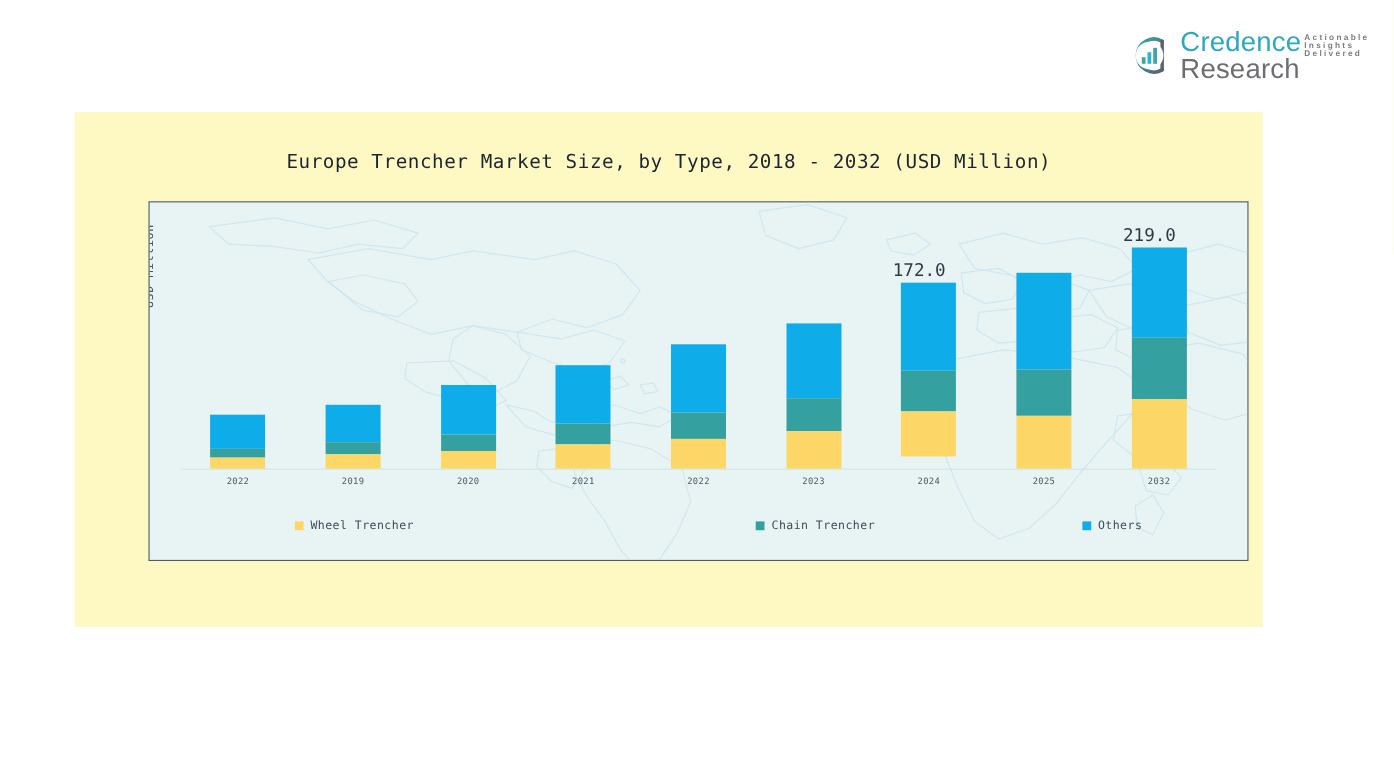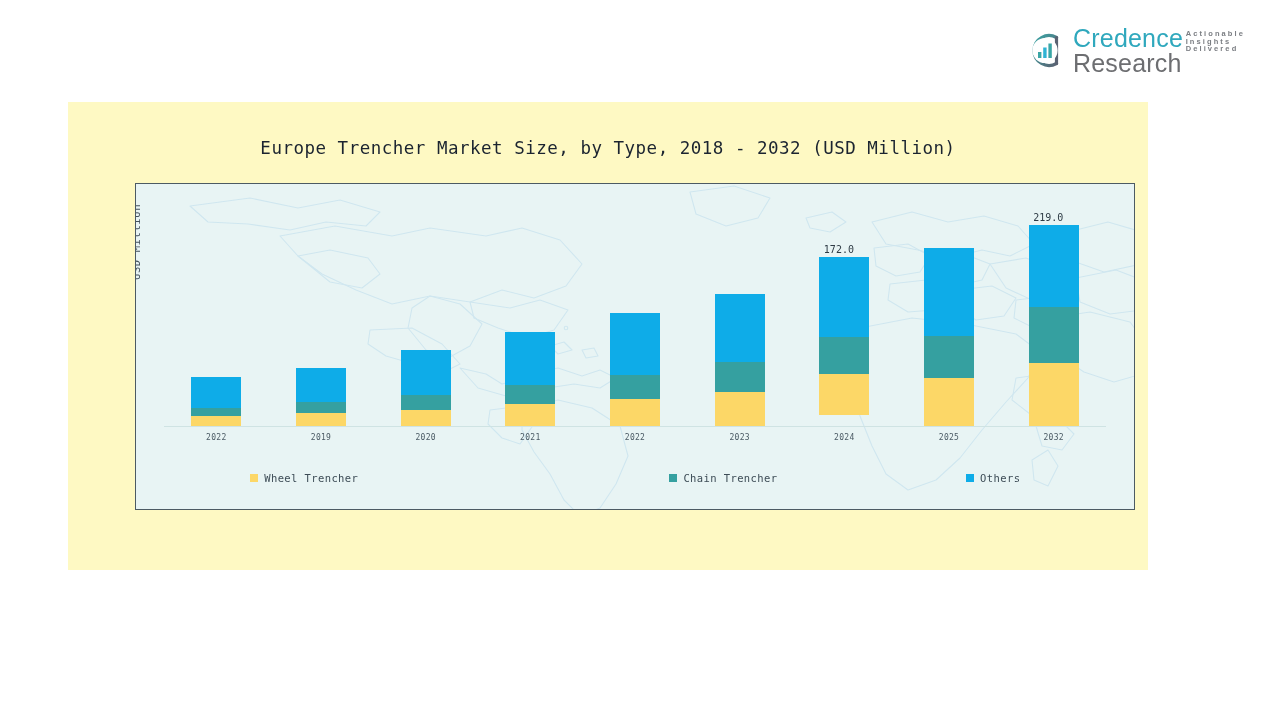--- a/index.html
+++ b/index.html
@@ -63,30 +63,30 @@
     height:1px; background:#cfe3e3;
   }
   .bar{ position:absolute; bottom:83px; width:50px;}
   .seg{ display:block; width:100%;}
   .seg.others{ background:#0eace8;}
   .seg.chain { background:#35a0a0;}
   .seg.wheel { background:#fcd767;}
   .bar-label{
     position:absolute; bottom:100%; left:50%;
     transform:translate(-68%,-2px);
-    font-size:10px; color:#2d3a44; white-space:nowrap;
+    font-size:16px; color:#2d3a44; white-space:nowrap;
   }
   .xtick{
     position:absolute; top:249px; width:80px;
     text-align:center; font-size:8px; color:#4a5a64; letter-spacing:.3px;
   }
 
   
   #legend{
-    position:absolute; left:20px; right:28px; top:288px;
+    position:absolute; left:38px; right:28px; top:288px;
     height:14px;
   }
   .leg{ position:absolute; display:flex; align-items:center; gap:6px; top:0;}
   .swatch{ width:8px;height:8px; flex:none;}
   .leg-text{ font-size:10.5px; color:#3d4c56; letter-spacing:.4px; white-space:nowrap;}
 
   #footnote{
     position:absolute; left:60px; top:434px;
     font-size:11.5px; color:#2d3a44; letter-spacing:.4px; white-space:nowrap;
   }

